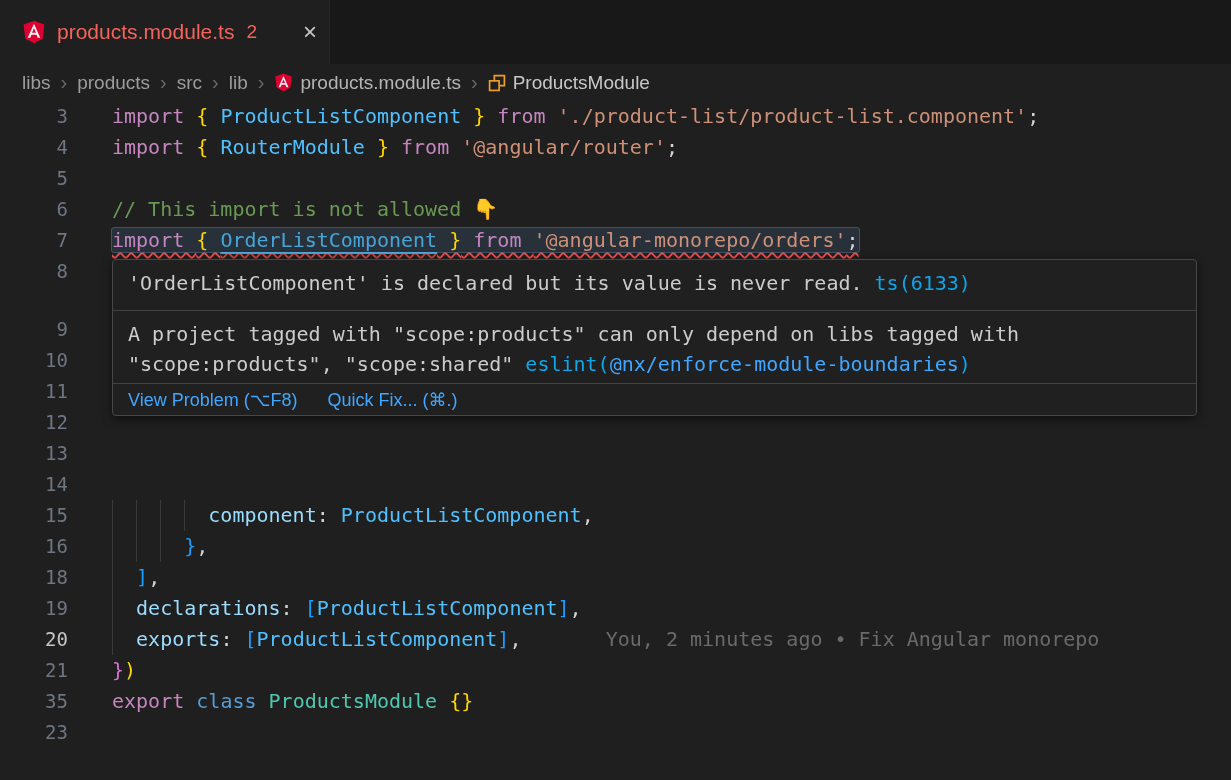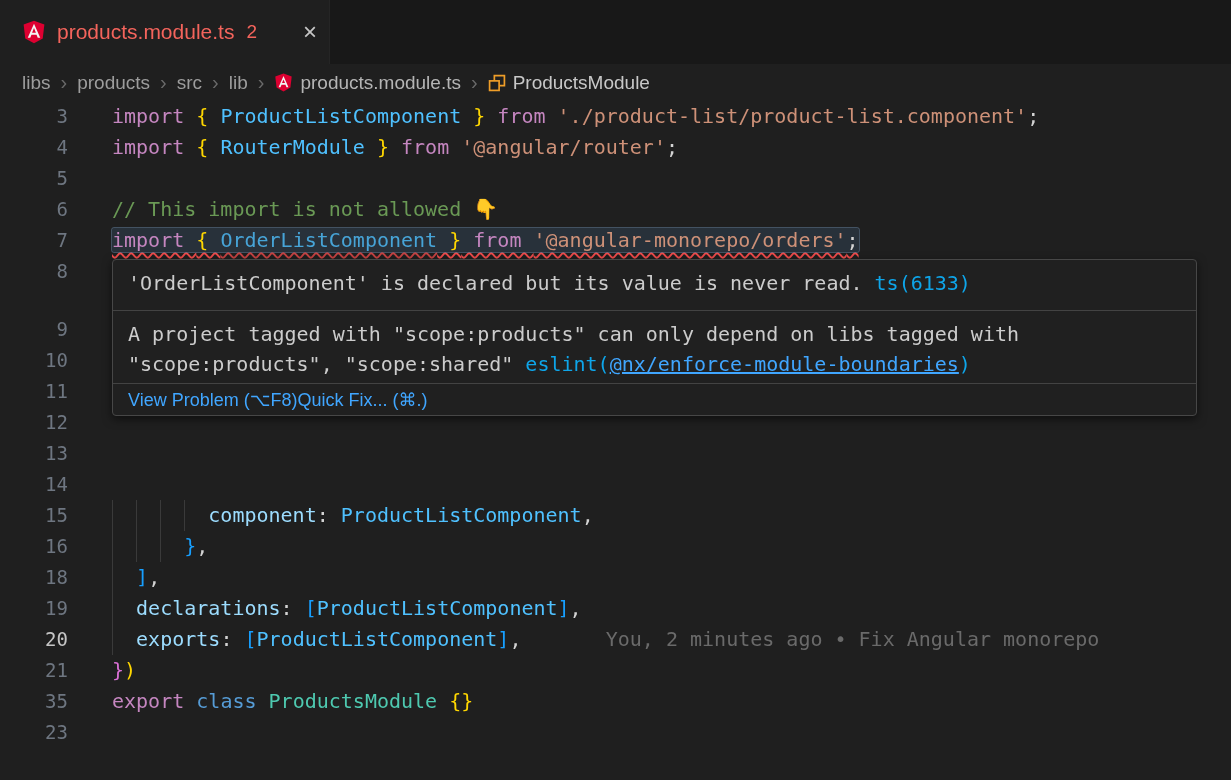--- a/index.html
+++ b/index.html
@@ -40,39 +40,39 @@
   .kw2  { color:#569CD6; }
   .str  { color:#CE9178;text-align:right; }
   .cmt  { color:#6A9955; }
   .prop { color:#9CDCFE; }
   .comp { color:#4FC1FF; }
   .cls  { color:#4EC9B0; }
   .pun  { color:#D4D4D4; }
   .b1   { color:#FFD700; }
   .b2   { color:#DA70D6; }
   .b3   { color:#179FFF; }
-  .dim  { opacity:.8; }
+  .dim  { opacity:.8;text-decoration:underline; }
   .emoji{ font-family:"DejaVu Sans",sans-serif; color:#e8b339; }
 
   .errbox { background:rgba(66,96,128,.28); outline:1px solid rgba(110,145,180,.45); border-radius:2px;
             text-decoration-line:underline; text-decoration-style:wavy;
             text-decoration-color:#f14c4c; text-decoration-thickness:1.5px; text-underline-offset:5px; }
   .blame { color:#6a6a6a; margin-left:7ch; }
 
   
   #hover { position:absolute; left:112px; top:259px; width:1085px; background:#202020;
            border:1px solid #474747; border-radius:4px; box-shadow:0 3px 10px rgba(0,0,0,.55);
            z-index:5; color:#cccccc; font-size:20px; }
   .hsec { padding:8px 15px 12px; border-bottom:1px solid #434343; line-height:30px;
           overflow-wrap:break-word; }
   .hsec.s2 { padding:8px 15px 4px; }
   .hsec.s3 { padding:5px 15px 16px; }
   .src { color:#0ea5e9; }
-  .eslink { color:#40A6FF; text-decoration:underline; cursor:pointer; }
-  .hstatus { display:flex; align-items:center; padding:0 15px; height:31px; font-size:18px; }
+  .eslink { color:#40A6FF; cursor:pointer; }
+  .hstatus { display:flex; align-items:center; gap:30px; padding:0 15px; height:31px; font-size:18px; }
   .hlink { color:#40A6FF; cursor:pointer; }
 </style>
 </head>
 <body>
 
 <div id="tabbar">
   <div class="tab">
     <svg width="24" height="24" viewBox="0 0 250 250">
       <polygon fill="#DD0031" points="125,8 233,46 216,192 125,242 34,192 17,46"></polygon>
       <path fill="#f3f3f3" d="M125,40 L190,186 h-26 l-13-32 h-52 l-13,32 H60 Z M145,132 L125,84 l-20,48 Z"></path>

